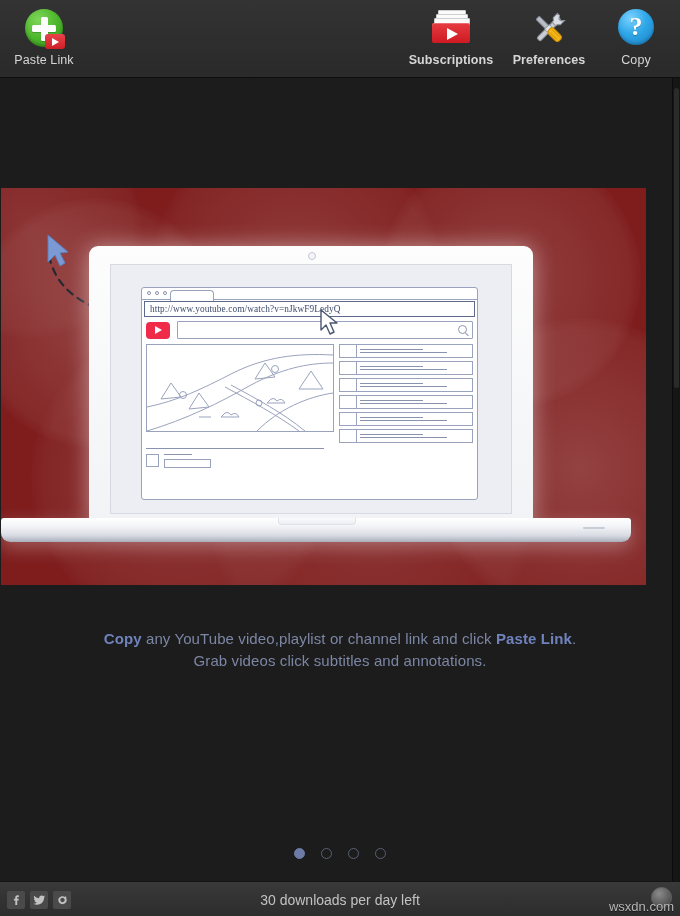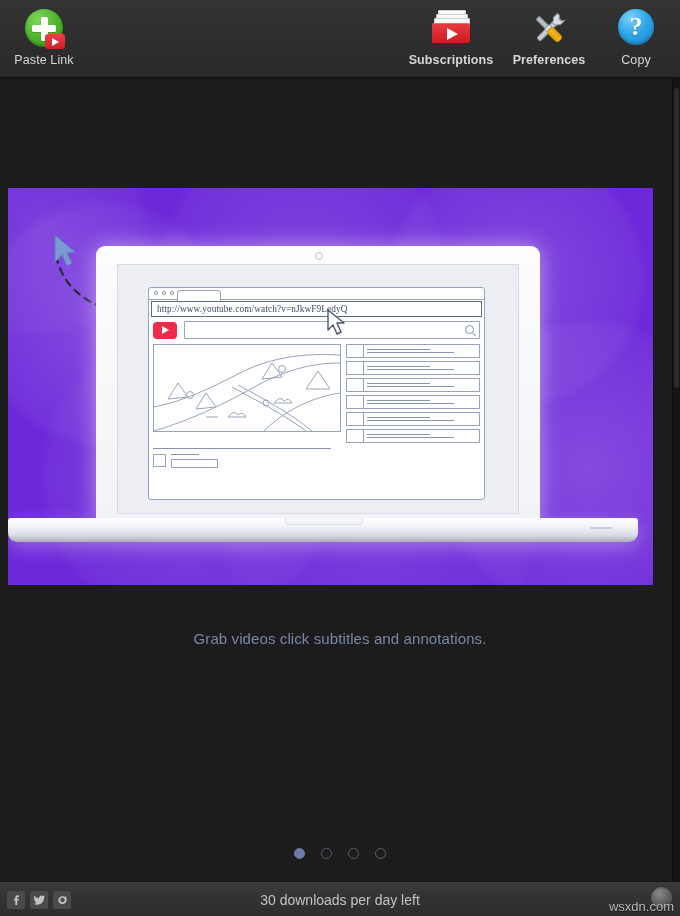--- a/index.html
+++ b/index.html
@@ -170,23 +170,23 @@
   .stage {
     position: absolute;
     left: 0; top: 78px;
     width: 680px;
     height: 803px;
     background: #1c1c1c;
   }
 
   .hero {
     position: absolute;
-    left: 8px; top: 110px;
+    left: 1px; top: 110px;
     width: 645px; height: 397px;
-    background: #6d28d9;
+    background: #7f1d1d;
     overflow: hidden;
   }
   .bokeh { position: absolute; border-radius: 50%; }
 
   
   .laptop {
     position: absolute; left: 88px; top: 58px;
     width: 444px; height: 290px;
   }
   .lid {
@@ -634,20 +634,23 @@
         </div>
 
         <div class="base">
           <div class="notch"></div>
           <div class="basemark"></div>
         </div>
       </div>
     </div>
 
     <div class="caption">
+      <div>
+        <b>Copy</b><span> any YouTube video,playlist or channel link and click </span><b>Paste Link</b><span>.</span>
+      </div>
       <div>Grab videos click subtitles and annotations.</div>
     </div>
 
     <div class="dots">
       <div class="dot active"></div>
       <div class="dot"></div>
       <div class="dot"></div>
       <div class="dot"></div>
     </div>
   </div>

